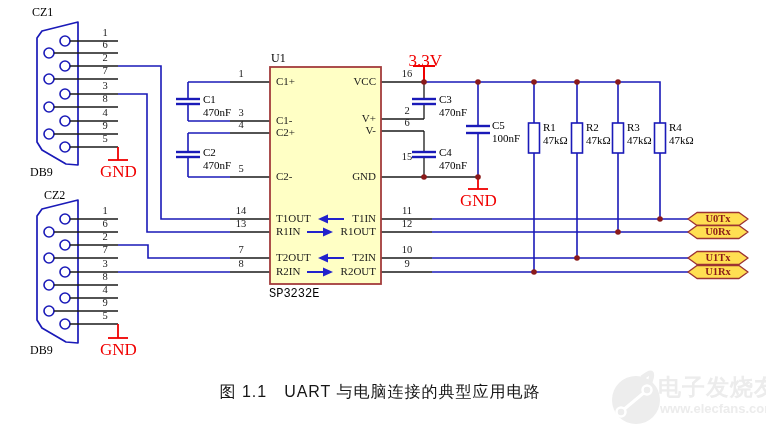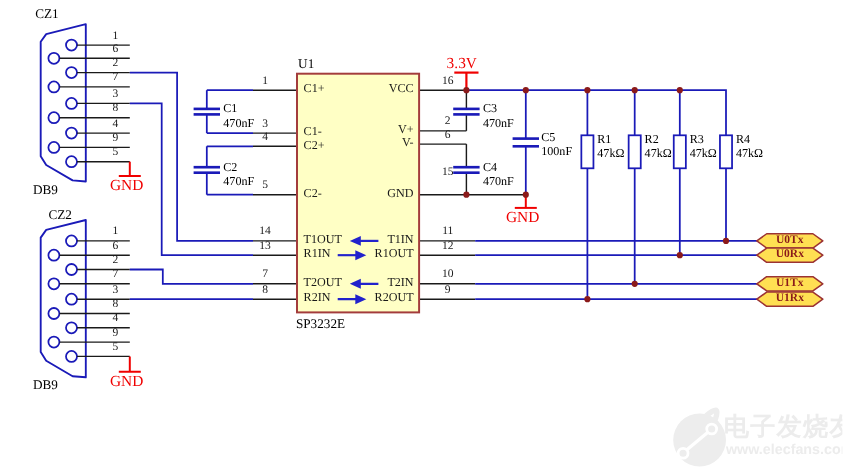--- a/index.html
+++ b/index.html
@@ -10,21 +10,21 @@
   .blue{color:#000000;}
   .blk{color:#1a1a1a;}
   .red{color:#f00000;}
   .maroon{color:#8b1a1a;}
   .num{font-size:10.5px;width:26px;text-align:center;}
   .pname{font-size:11px;}
   .pright{width:80px;text-align:right;}
   .cname{font-size:11px;}
   .ref{font-size:12px;}
   .tagtxt{font-size:10.5px;font-weight:bold;width:48px;text-align:center;}
-  .gndtxt{font-size:14px;width:36px;text-align:left;}
+  .gndtxt{font-size:17px;width:36px;text-align:right;}
   .caption{font-size:16px;color:#161616;width:480px;text-align:center;
            font-family:"Liberation Sans",sans-serif;letter-spacing:1px;}
   .wm{font-family:"Liberation Sans",sans-serif;color:#ececec;font-weight:bold;}
 </style>
 </head>
 <body>
 
 <div id="stage">
 
   <svg id="wires" width="766" height="428" viewBox="0 0 766 428">
@@ -237,21 +237,21 @@
   <span class="lbl blk num" style="left:92px;top:219px;">6</span>
   <span class="lbl blk num" style="left:92px;top:232px;">2</span>
   <span class="lbl blk num" style="left:92px;top:245px;">7</span>
   <span class="lbl blk num" style="left:92px;top:259px;">3</span>
   <span class="lbl blk num" style="left:92px;top:272px;">8</span>
   <span class="lbl blk num" style="left:92px;top:285px;">4</span>
   <span class="lbl blk num" style="left:92px;top:298px;">9</span>
   <span class="lbl blk num" style="left:92px;top:311px;">5</span>
 
   <span class="lbl blue ref" style="left:271px;top:52px;">U1</span>
-  <span class="lbl blue ref" style="left:269px;top:288px;">SP3232E</span>
+  <span class="lbl blue ref" style="left:269px;top:288px;font-family:Liberation Mono, monospace;">SP3232E</span>
 
   <span class="lbl blk num" style="left:228px;top:69px;">1</span>
   <span class="lbl blk num" style="left:228px;top:108px;">3</span>
   <span class="lbl blk num" style="left:228px;top:120px;">4</span>
   <span class="lbl blk num" style="left:228px;top:164px;">5</span>
   <span class="lbl blk num" style="left:228px;top:206px;">14</span>
   <span class="lbl blk num" style="left:228px;top:219px;">13</span>
   <span class="lbl blk num" style="left:228px;top:245px;">7</span>
   <span class="lbl blk num" style="left:228px;top:259px;">8</span>
 
@@ -305,17 +305,18 @@
   <span class="lbl red gndtxt" style="left:406px;top:52px;">3.3V</span>
   <span class="lbl red gndtxt" style="left:100px;top:163px;">GND</span>
   <span class="lbl red gndtxt" style="left:100px;top:341px;">GND</span>
   <span class="lbl red gndtxt" style="left:460px;top:192px;">GND</span>
 
   <span class="lbl maroon tagtxt" style="left:694px;top:214px;">U0Tx</span>
   <span class="lbl maroon tagtxt" style="left:694px;top:227px;">U0Rx</span>
   <span class="lbl maroon tagtxt" style="left:694px;top:253px;">U1Tx</span>
   <span class="lbl maroon tagtxt" style="left:694px;top:267px;">U1Rx</span>
 
+  <span class="lbl caption" style="left:140px;top:384px;">图 1.1　UART 与电脑连接的典型应用电路</span>
 
   <span class="lbl wm" style="left:658px;top:376px;font-size:23px;letter-spacing:1px;">电子发烧友</span>
   <span class="lbl wm" style="left:660px;top:402px;font-size:13px;">www.elecfans.com</span>
 
 </div>
 
 </body></html>

